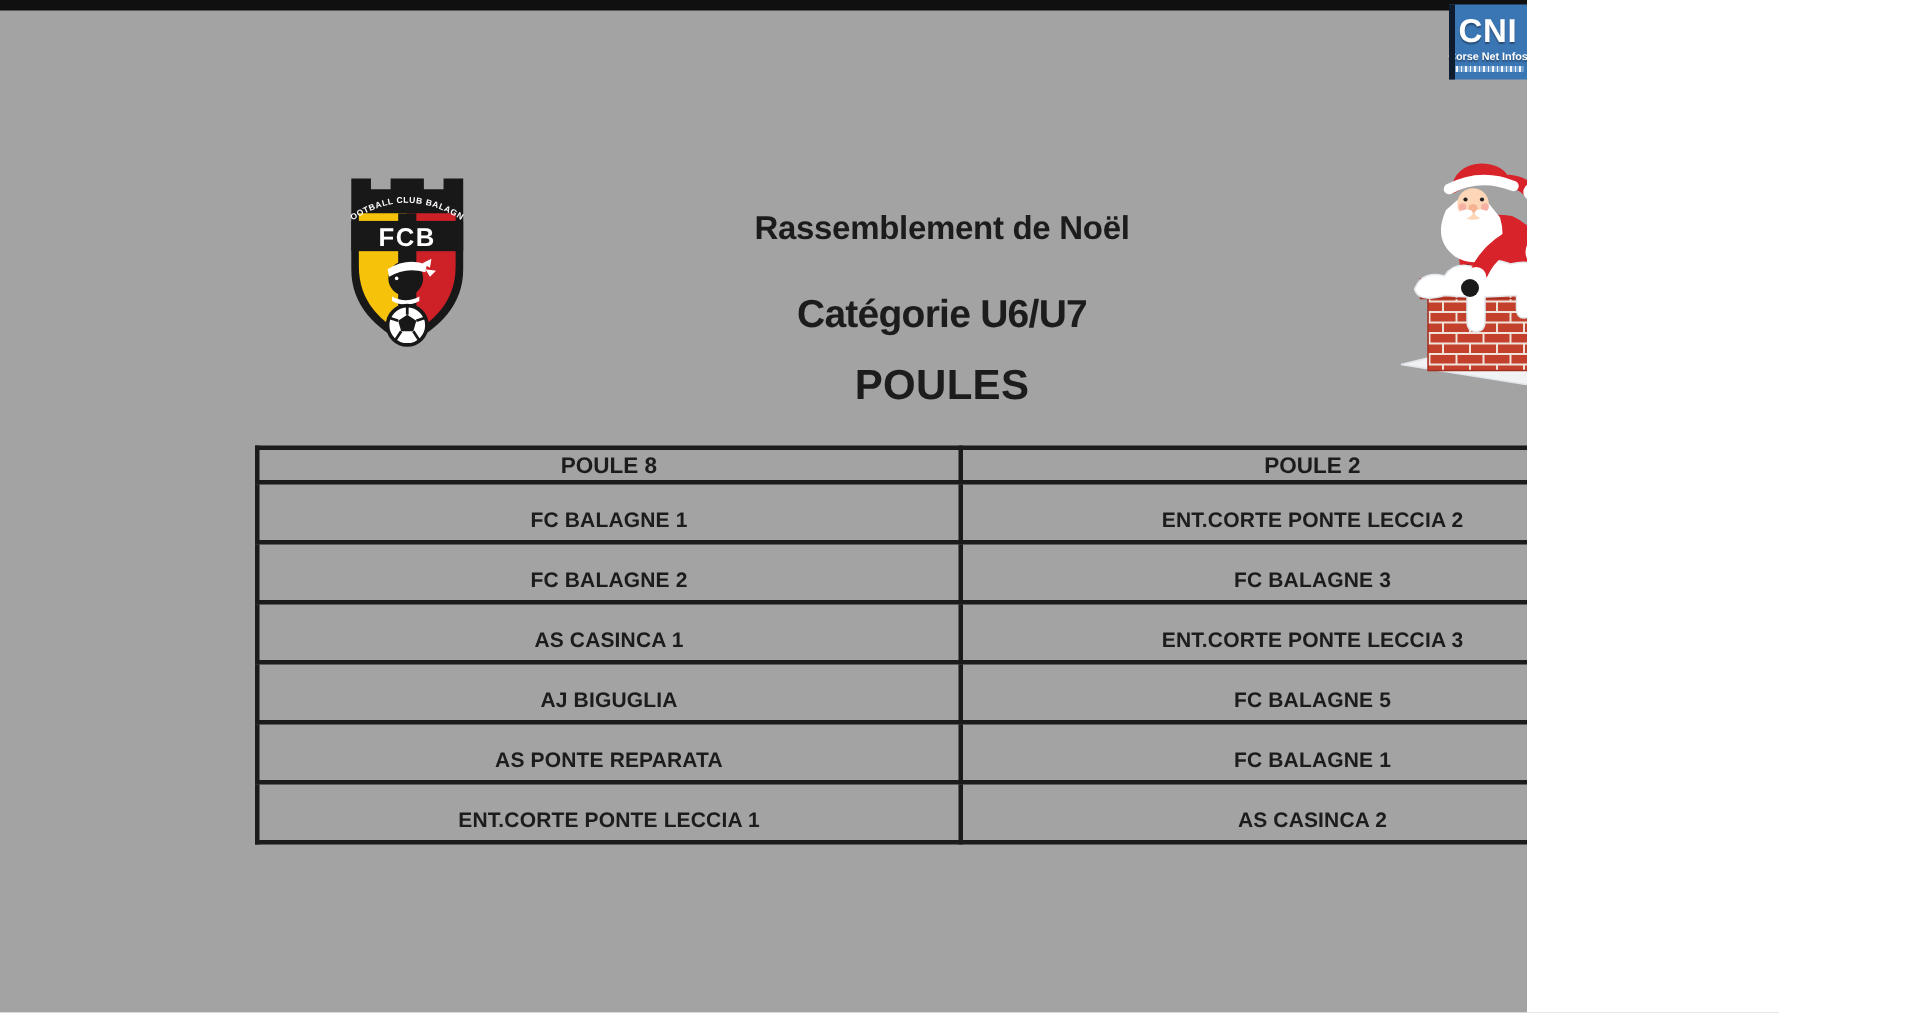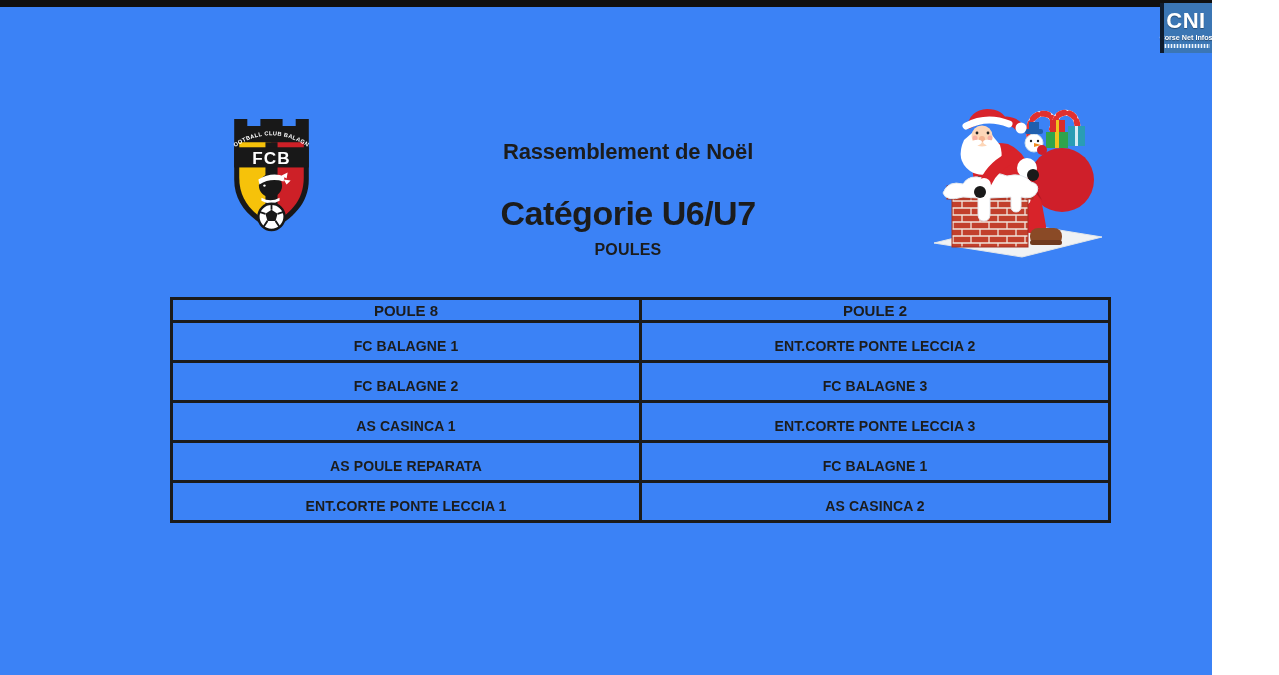--- a/index.html
+++ b/index.html
@@ -1,36 +1,36 @@
 <!DOCTYPE html>
 <html><head>
 <meta charset="utf-8">
 <style>
   html,body{margin:0;padding:0;background:#ffffff;}
-  .page{position:relative;width:1212px;height:675px;background:#3b82f6;overflow:hidden;
+  .page{position:relative;width:1018px;height:675px;background:#a3a3a3;overflow:hidden;
         font-family:"Liberation Sans","DejaVu Sans",sans-serif;color:#1c1c1c;}
   .topbar{position:absolute;left:0;top:0;width:100%;height:7px;background:#101010;}
 
   
   .cni{position:absolute;right:0;top:3px;width:52px;height:50px;background:#3b76b4;
        display:flex;flex-direction:column;align-items:center;z-index:5;}
   .cni-strip{position:absolute;left:0;top:0;width:4px;height:100%;background:#0f1c2e;}
   .cni-abbr{color:#fff;font-weight:bold;font-size:22px;line-height:1;margin-top:7px;letter-spacing:.5px;
             text-shadow:0 1px 1px rgba(0,0,0,.35);}
   .cni-name{color:#fff;font-weight:bold;font-size:7.2px;line-height:1;margin-top:2px;white-space:nowrap;
             text-shadow:0 1px 1px rgba(0,0,0,.4);}
   .cni-tagline{width:92%;height:4px;margin-top:3px;background:#6f9ecf;
       background-image:repeating-linear-gradient(90deg,rgba(255,255,255,.9) 0 1px,rgba(255,255,255,0) 1px 3px);}
 
   
   .title-line{position:absolute;left:308px;width:640px;text-align:center;font-weight:bold;white-space:nowrap;}
   .t1{top:139px;font-size:22px;letter-spacing:-.2px;}
   .t2{top:168px;font-size:21.5px;letter-spacing:-.3px;}
-  .t3{top:194px;font-size:34px;letter-spacing:-.5px;}
-  .t4{top:241px;font-size:16px;letter-spacing:.2px;}
+  .t3{top:194px;font-size:26px;letter-spacing:-.5px;}
+  .t4{top:241px;font-size:28px;letter-spacing:.2px;}
 
   
   table.poules{position:absolute;left:170px;top:297px;width:941px;border-collapse:collapse;
                table-layout:fixed;}
   table.poules th,table.poules td{border:3px solid #1b1b1b;text-align:center;font-weight:bold;
                overflow:hidden;white-space:nowrap;}
   table.poules th{height:20px;font-size:15px;vertical-align:middle;padding:0;}
   table.poules td{height:31px;font-size:14px;vertical-align:bottom;padding:0 0 6px 0;letter-spacing:.1px;text-align:center;}
 
   svg{display:block;}
@@ -176,21 +176,25 @@
       </tr>
       <tr>
         <td>FC BALAGNE 2</td>
         <td>FC BALAGNE 3</td>
       </tr>
       <tr>
         <td>AS CASINCA 1</td>
         <td>ENT.CORTE PONTE LECCIA 3</td>
       </tr>
       <tr>
-        <td>AS POULE REPARATA</td>
+        <td>AJ BIGUGLIA</td>
+        <td>FC BALAGNE 5</td>
+      </tr>
+      <tr>
+        <td>AS PONTE REPARATA</td>
         <td>FC BALAGNE 1</td>
       </tr>
       <tr>
         <td>ENT.CORTE PONTE LECCIA 1</td>
         <td>AS CASINCA 2</td>
       </tr>
     </tbody>
   </table>
 
 </div>

